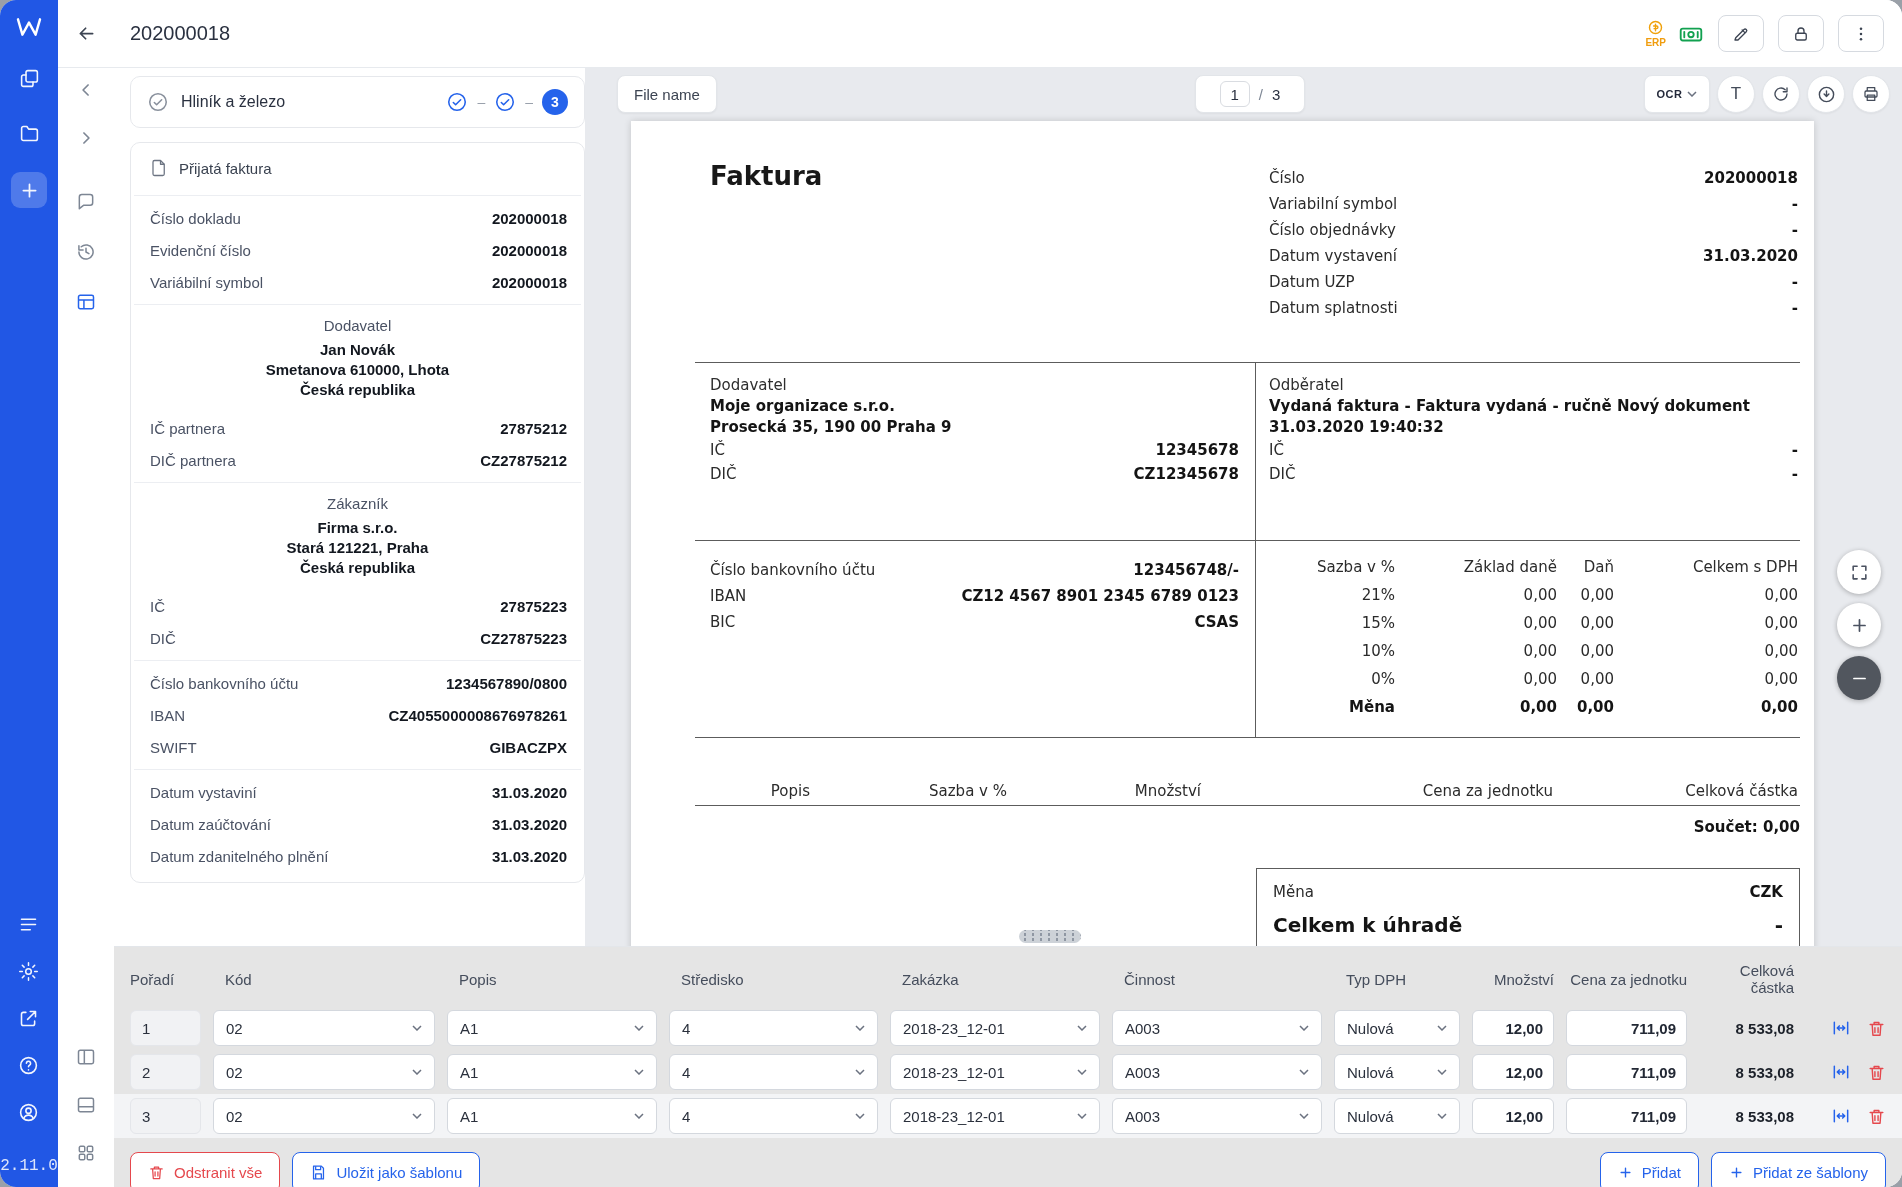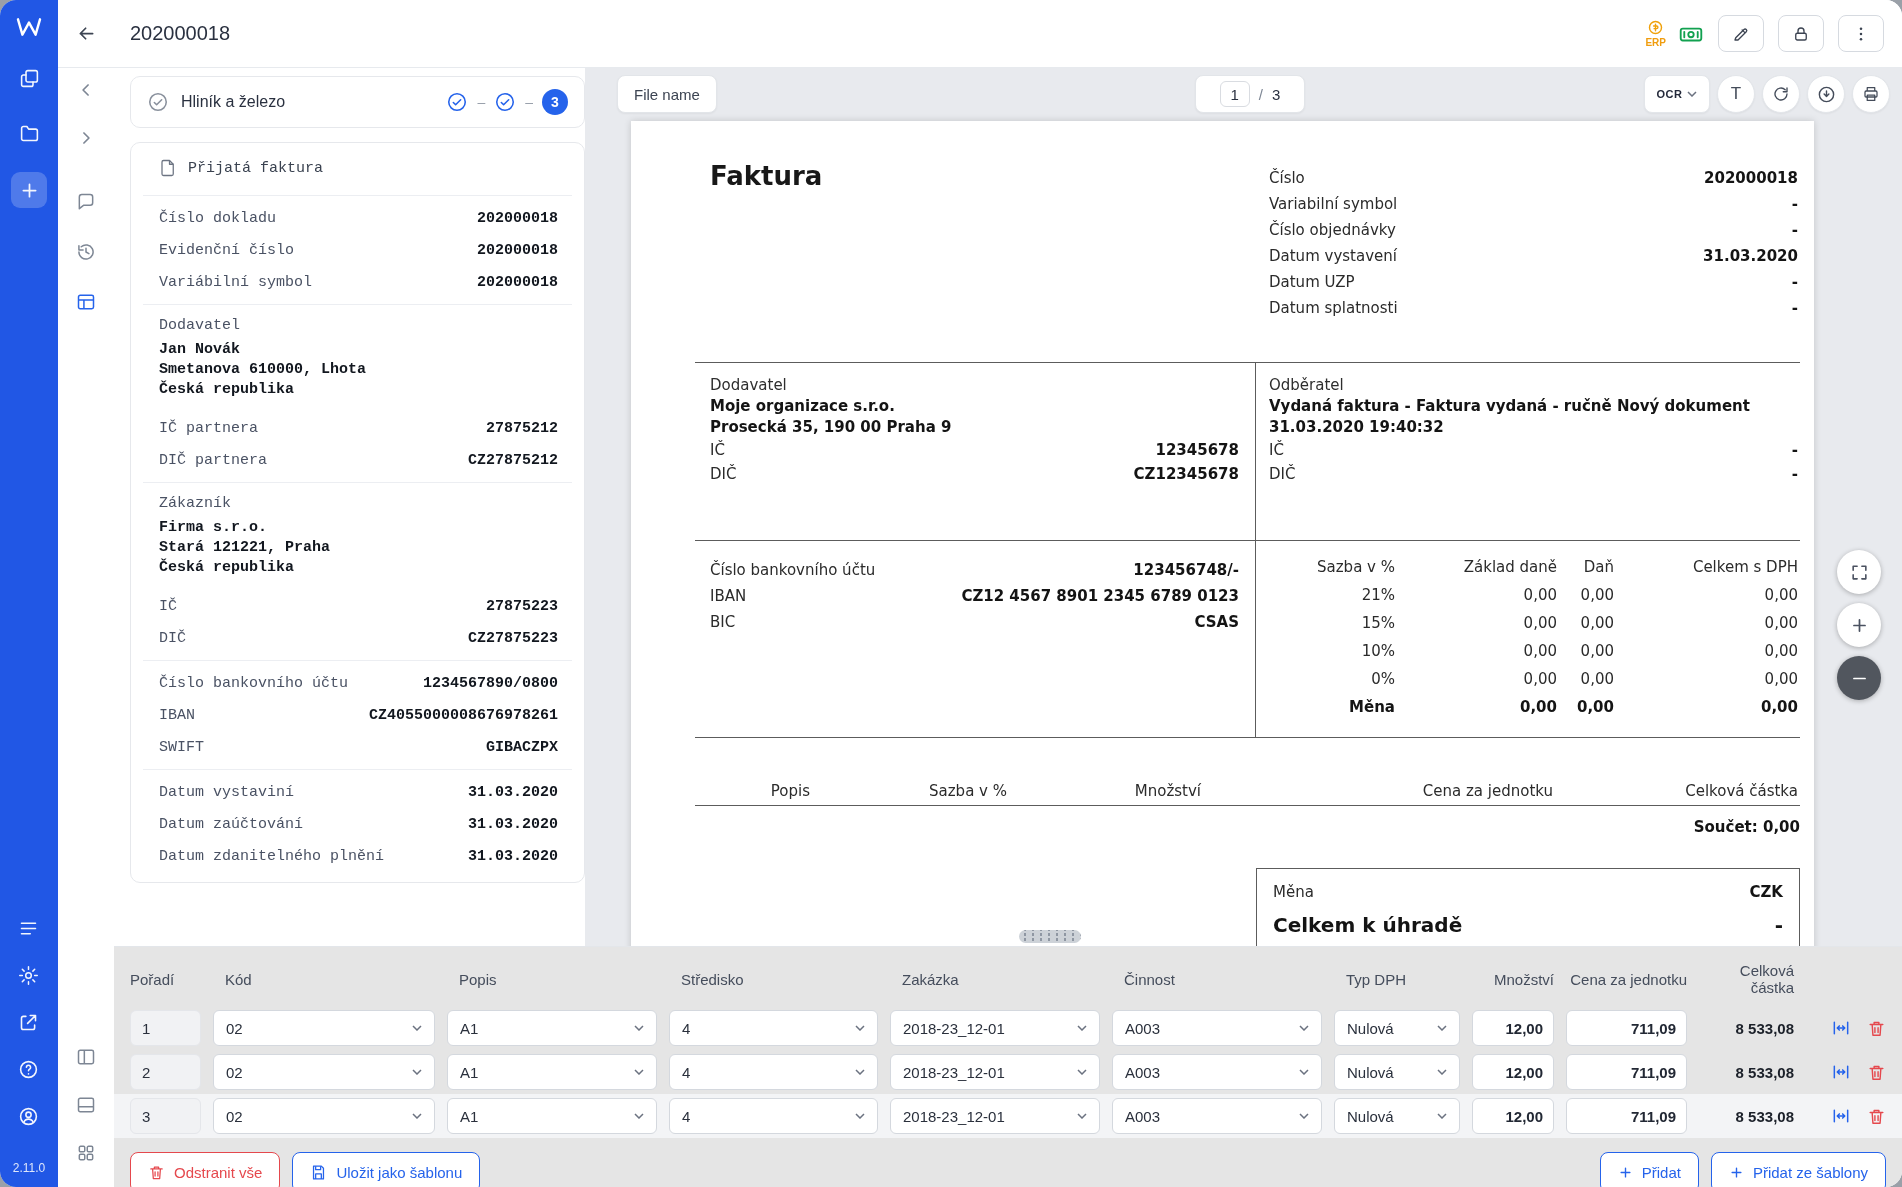--- a/index.html
+++ b/index.html
@@ -9,50 +9,50 @@
 
   
   .sidebar { position:absolute; left:0; top:0; bottom:0; width:58px; background:#2157e5; display:flex; flex-direction:column; align-items:center; z-index:5; }
   .sidebar svg { display:block; }
   .logo { margin-top:16px; }
   .sb-btn { color:#fff; opacity:.95; margin-top:30px; }
   .sb-btn svg { width:21px; height:21px; }
   .sb-add { width:36px; height:36px; border-radius:9px; background:rgba(255,255,255,.22); display:flex; align-items:center; justify-content:center; margin-top:28px; }
   .sb-bottom { margin-top:auto; display:flex; flex-direction:column; align-items:center; gap:26px; padding-bottom:12px; }
   .sb-bottom .sb-btn { margin-top:0; }
-  .version { color:rgba(255,255,255,.85); font-size:12px; margin-top:8px; }
+  .version { color:rgba(255,255,255,.85); font-size:16px; margin-top:8px;font-family:Liberation Mono, monospace; }
 
   
   .topbar { position:absolute; left:58px; right:0; top:0; height:68px; background:#fff; border-bottom:1px solid #e7eaee; display:flex; align-items:center; z-index:4; }
   .back { width:56px; display:flex; justify-content:center; color:#3c4452; }
   .page-title { font-size:20px; font-weight:500; color:#2a3140; margin-left:16px; }
   .top-right { margin-left:auto; display:flex; align-items:center; gap:12px; padding-right:18px; }
   .erp { display:flex; flex-direction:column; align-items:center; gap:1px; font-size:10px; font-weight:bold; color:#f09d0e; cursor:pointer; }
   .cash { color:#12a150; cursor:pointer; display:flex; }
   .tb-btn { width:46px; height:37px; border:1px solid #d6dae0; border-radius:8px; display:flex; align-items:center; justify-content:center; color:#3c4452; margin-left:2px; background:#fff; }
 
   
   .subbar { position:absolute; left:58px; top:68px; bottom:0; width:56px; background:#fff; display:flex; flex-direction:column; align-items:center; z-index:3; }
   .ss { color:#7d8694; display:flex; }
   .ss svg { width:20px; height:20px; }
   .chev1 { margin-top:12px; } .chev2 { margin-top:28px; }
   .comm { margin-top:44px; } .hist { margin-top:30px; } .tblv { margin-top:30px; color:#2563eb; }
   .sub-bottom { margin-top:auto; display:flex; flex-direction:column; gap:28px; padding-bottom:24px; }
 
   
   .left-panel { position:absolute; left:114px; top:68px; width:471px; bottom:241px; background:#fff; overflow:hidden; z-index:2; }
-  .card { margin-left:16px; width:455px; border:1px solid #e6e8ec; border-radius:10px; background:#fff; }
+  .card { margin-left:16px; width:455px; border:1px solid #e6e8ec; border-radius:10px; background:#fff;text-align:center; }
   .card-head { margin-top:8px; height:52px; display:flex; align-items:center; padding:0 16px; gap:12px; }
   .card-head .title { font-size:16px; color:#2a3140; }
   .steps { margin-left:auto; display:flex; align-items:center; gap:9px; }
   .dash { color:#9aa1ac; font-size:14px; }
   .badge { width:26px; height:26px; border-radius:50%; background:#2563eb; color:#fff; font-size:14px; font-weight:bold; display:flex; align-items:center; justify-content:center; }
   .chk { color:#2563eb; display:flex; }
   .chk-gray { color:#8a919d; display:flex; }
-  .card-body { margin-top:14px; padding:6px 12px 10px;font-family:Liberation Mono, monospace; }
+  .card-body { margin-top:14px; padding:6px 3px 10px; }
   .doc-head { display:flex; align-items:center; gap:11px; padding:10px 16px 12px; color:#3a4250; font-size:15px; }
   .doc-head svg { color:#6c7482; }
   .cdiv { border-top:1px solid #eceef2; margin:6px 0; }
   .frow { display:flex; justify-content:space-between; align-items:center; height:32px; padding:0 14px 0 16px; }
   .frow .lbl { font-size:15px; color:#4a5264; }
   .frow .val { font-size:15px; font-weight:bold; color:#12171f; }
   .addr { padding:6px 16px 4px; }
   .addr .alabel { font-size:15px; color:#4a5264; margin-bottom:6px; }
   .addr .aline { font-size:15px; font-weight:bold; color:#12171f; line-height:20px; }
 

